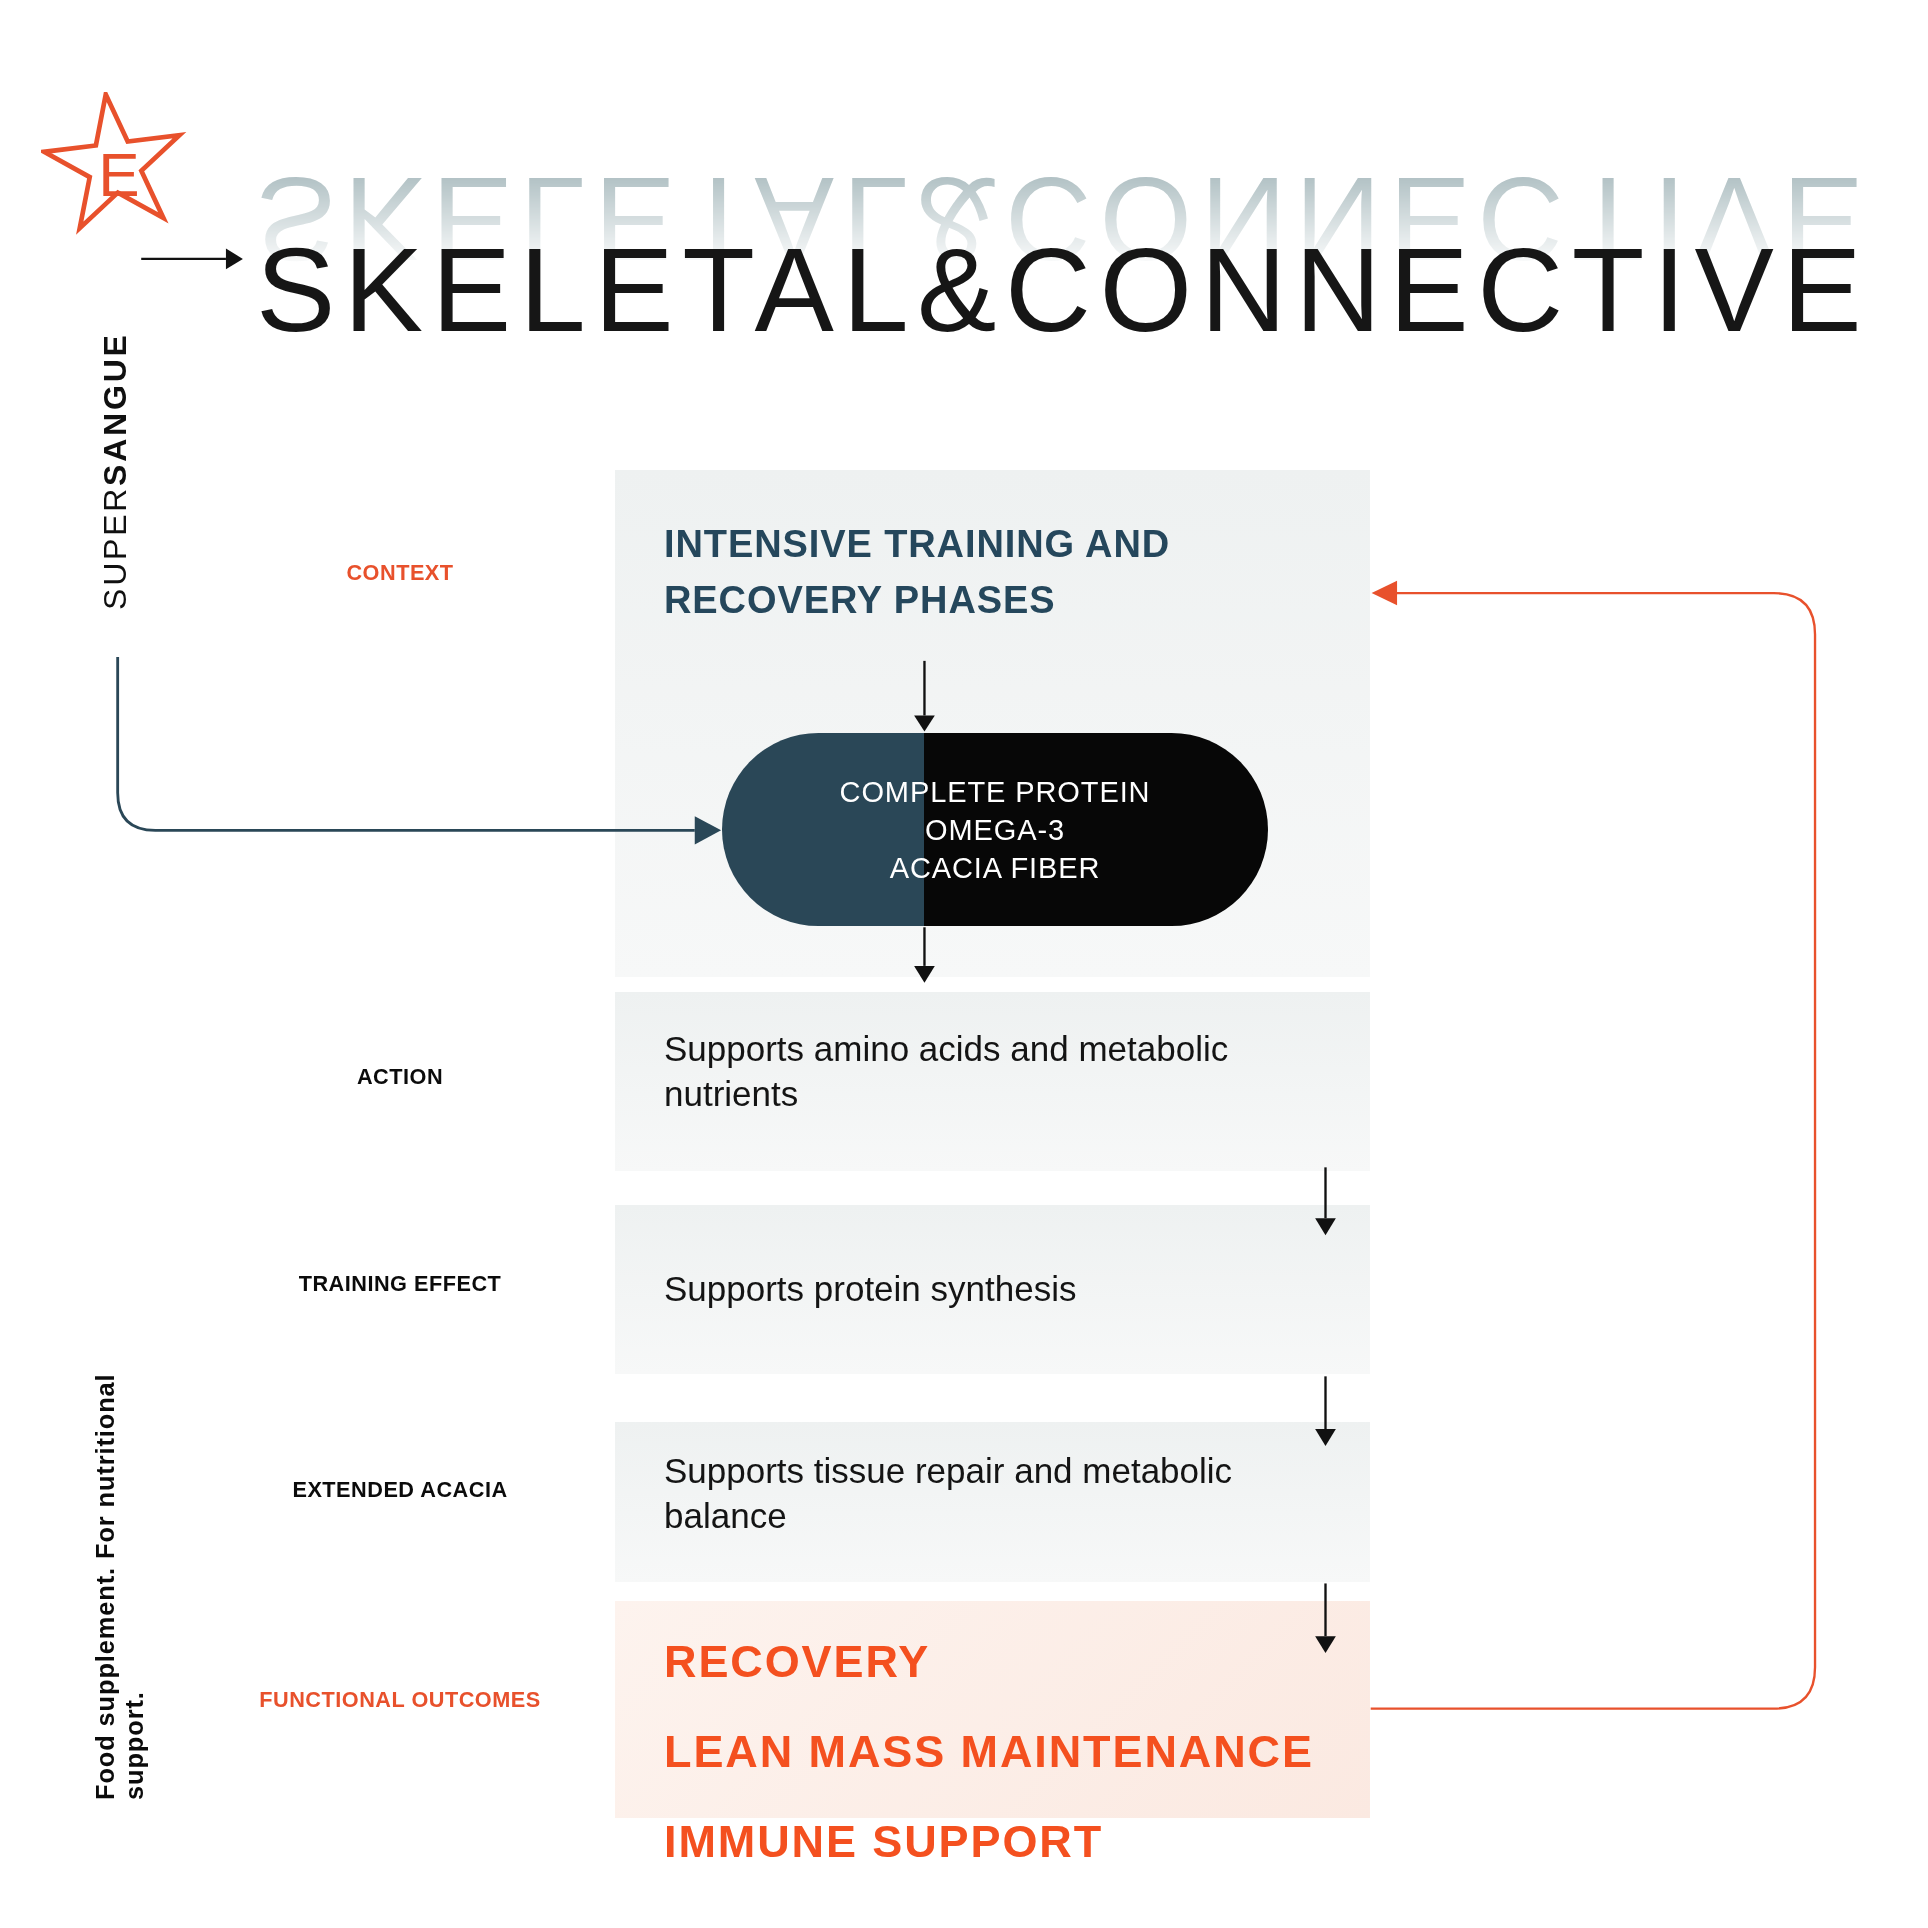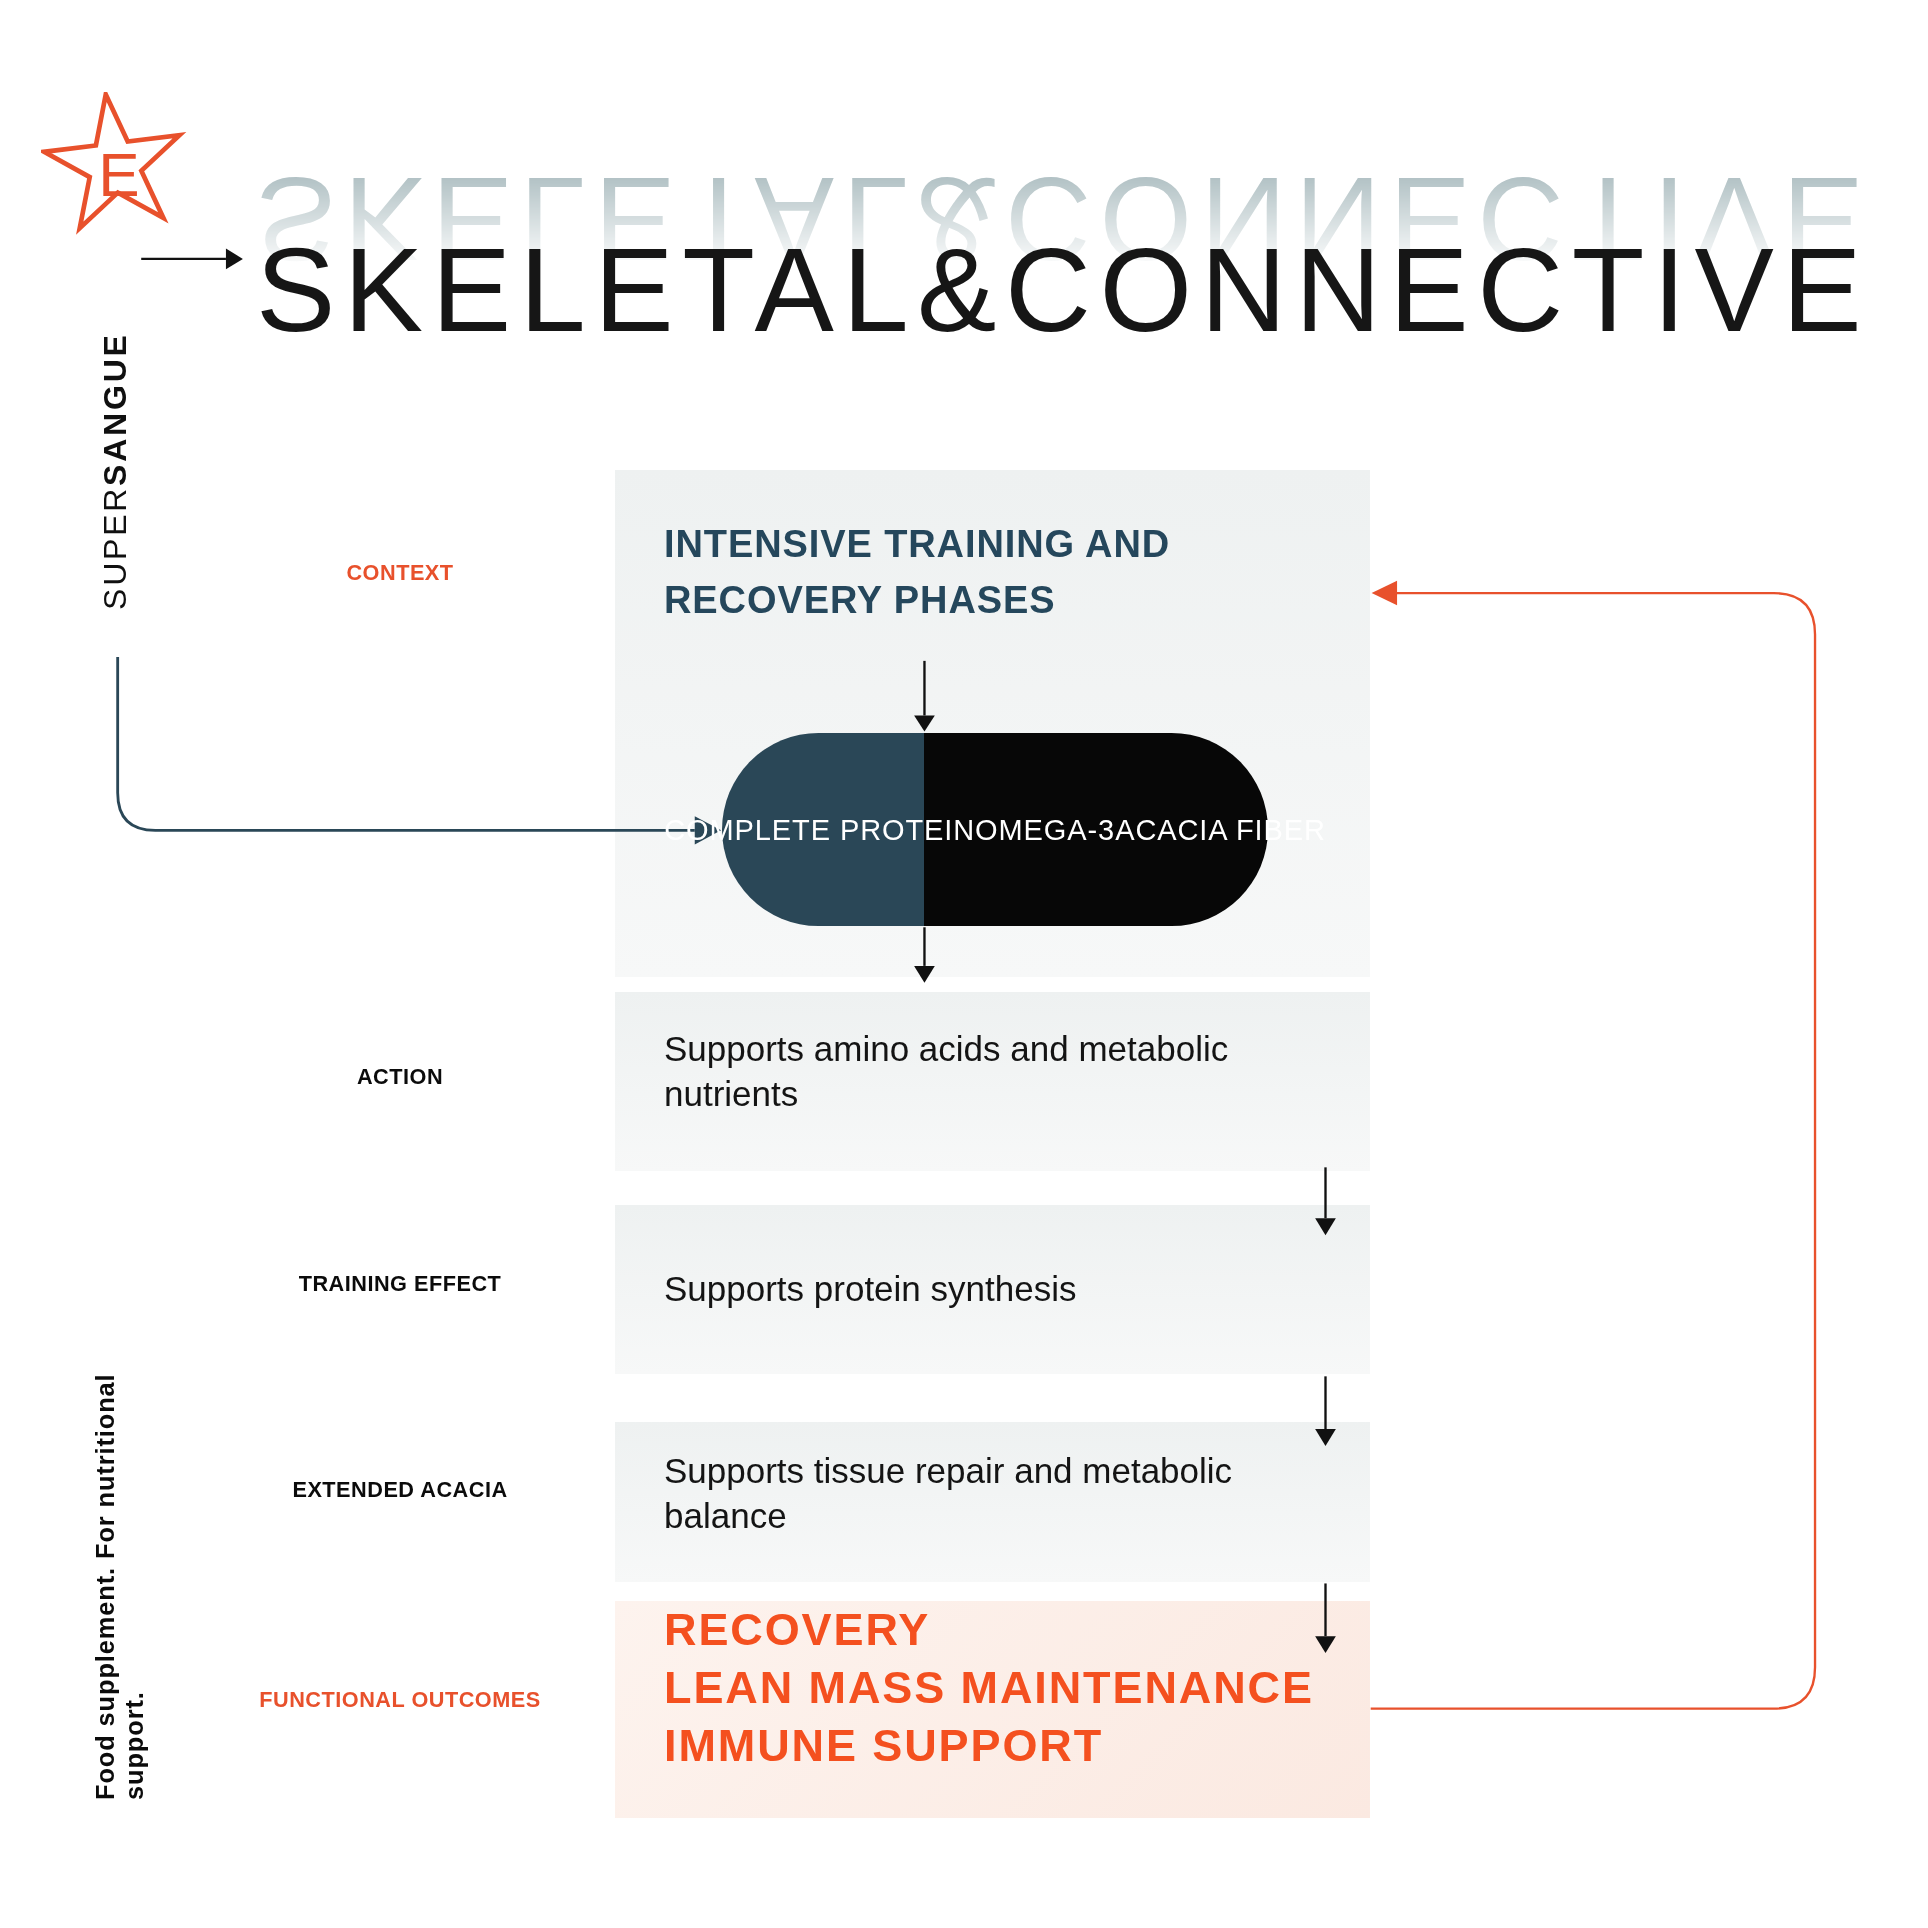--- a/index.html
+++ b/index.html
@@ -60,27 +60,27 @@
     color:var(--heading-teal);}
   .context-heading span{display:block;white-space:nowrap;}
   .flow-text{position:absolute;left:664px;width:678px;z-index:2;
     font-size:35px;line-height:45px;font-weight:300;color:#141414;}
   .text-action{top:1026px;}
   .text-primary{top:1266px;}
   .text-extended{top:1448px;}
   .outcomes-text{position:absolute;left:664px;top:1601px;z-index:2;
     font-size:45px;line-height:58px;font-weight:700;letter-spacing:1.9px;
     color:var(--outcome-orange);}
-  .outcomes-text span{display:block;white-space:nowrap;}
+  .outcomes-text span{display:block;white-space:nowrap;margin-top:32px;}
 
   
   .capsule{position:absolute;left:722px;top:733px;width:546px;height:193px;z-index:4;
     border-radius:97px;
     background:linear-gradient(90deg,var(--teal) 0 37%,var(--capsule-black) 37% 100%);
-    display:flex;justify-content:center;align-items:center;}
+    display:flex;flex-direction:column;justify-content:center;align-items:center;}
   .capsule div{color:#fff;font-size:29px;line-height:38px;letter-spacing:0.9px;
     font-weight:400;white-space:nowrap;}
 </style>
 </head>
 <body>
 
 <div class="canvas">
 
   <svg class="overlay" viewBox="0 0 2048 2048" xmlns="http://www.w3.org/2000/svg">
 

